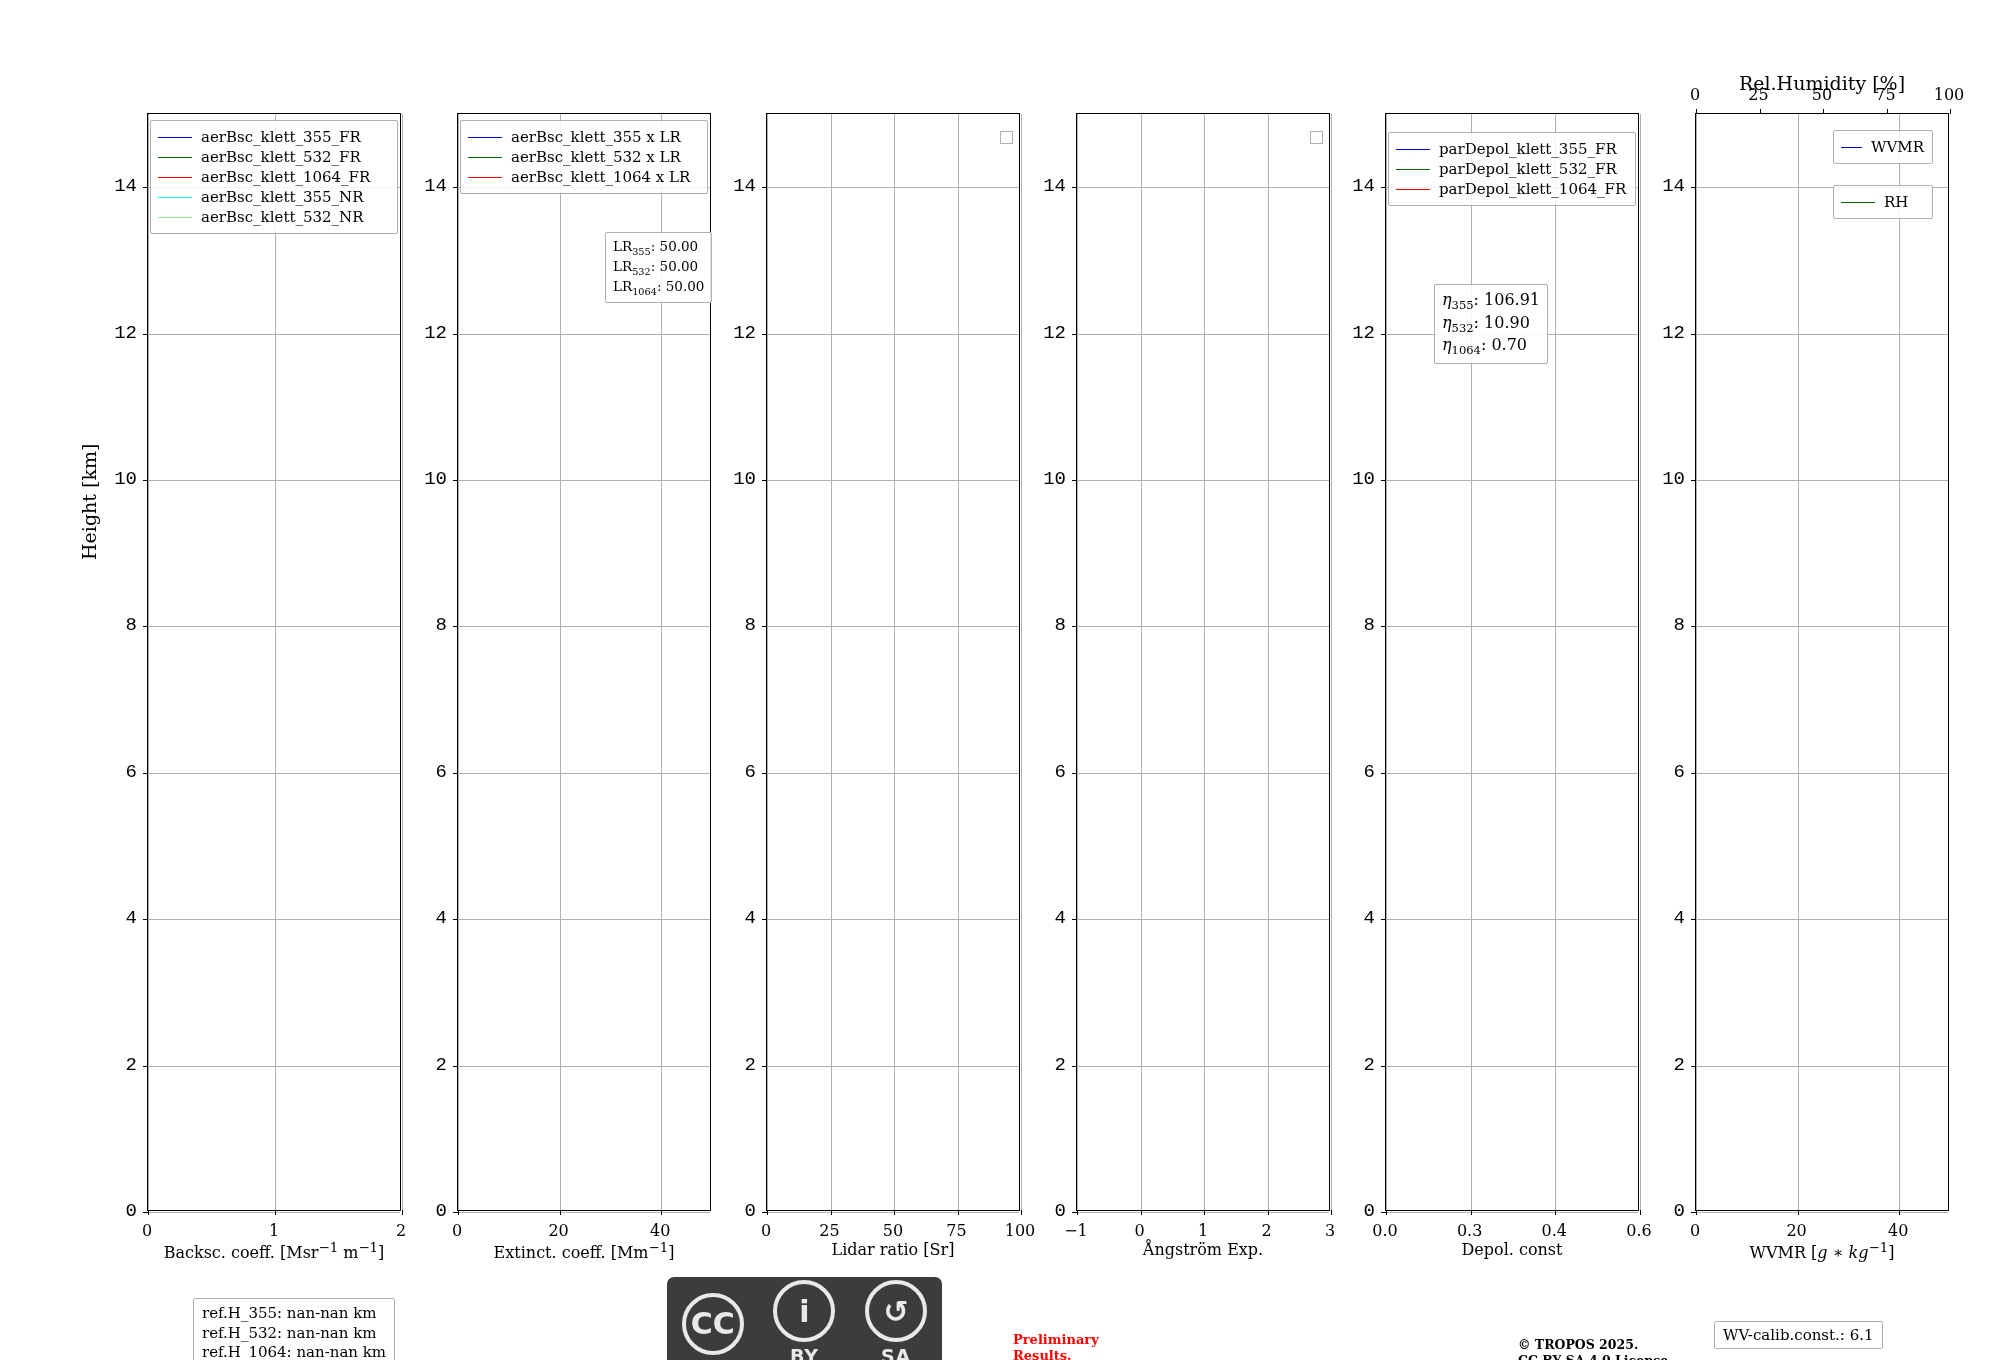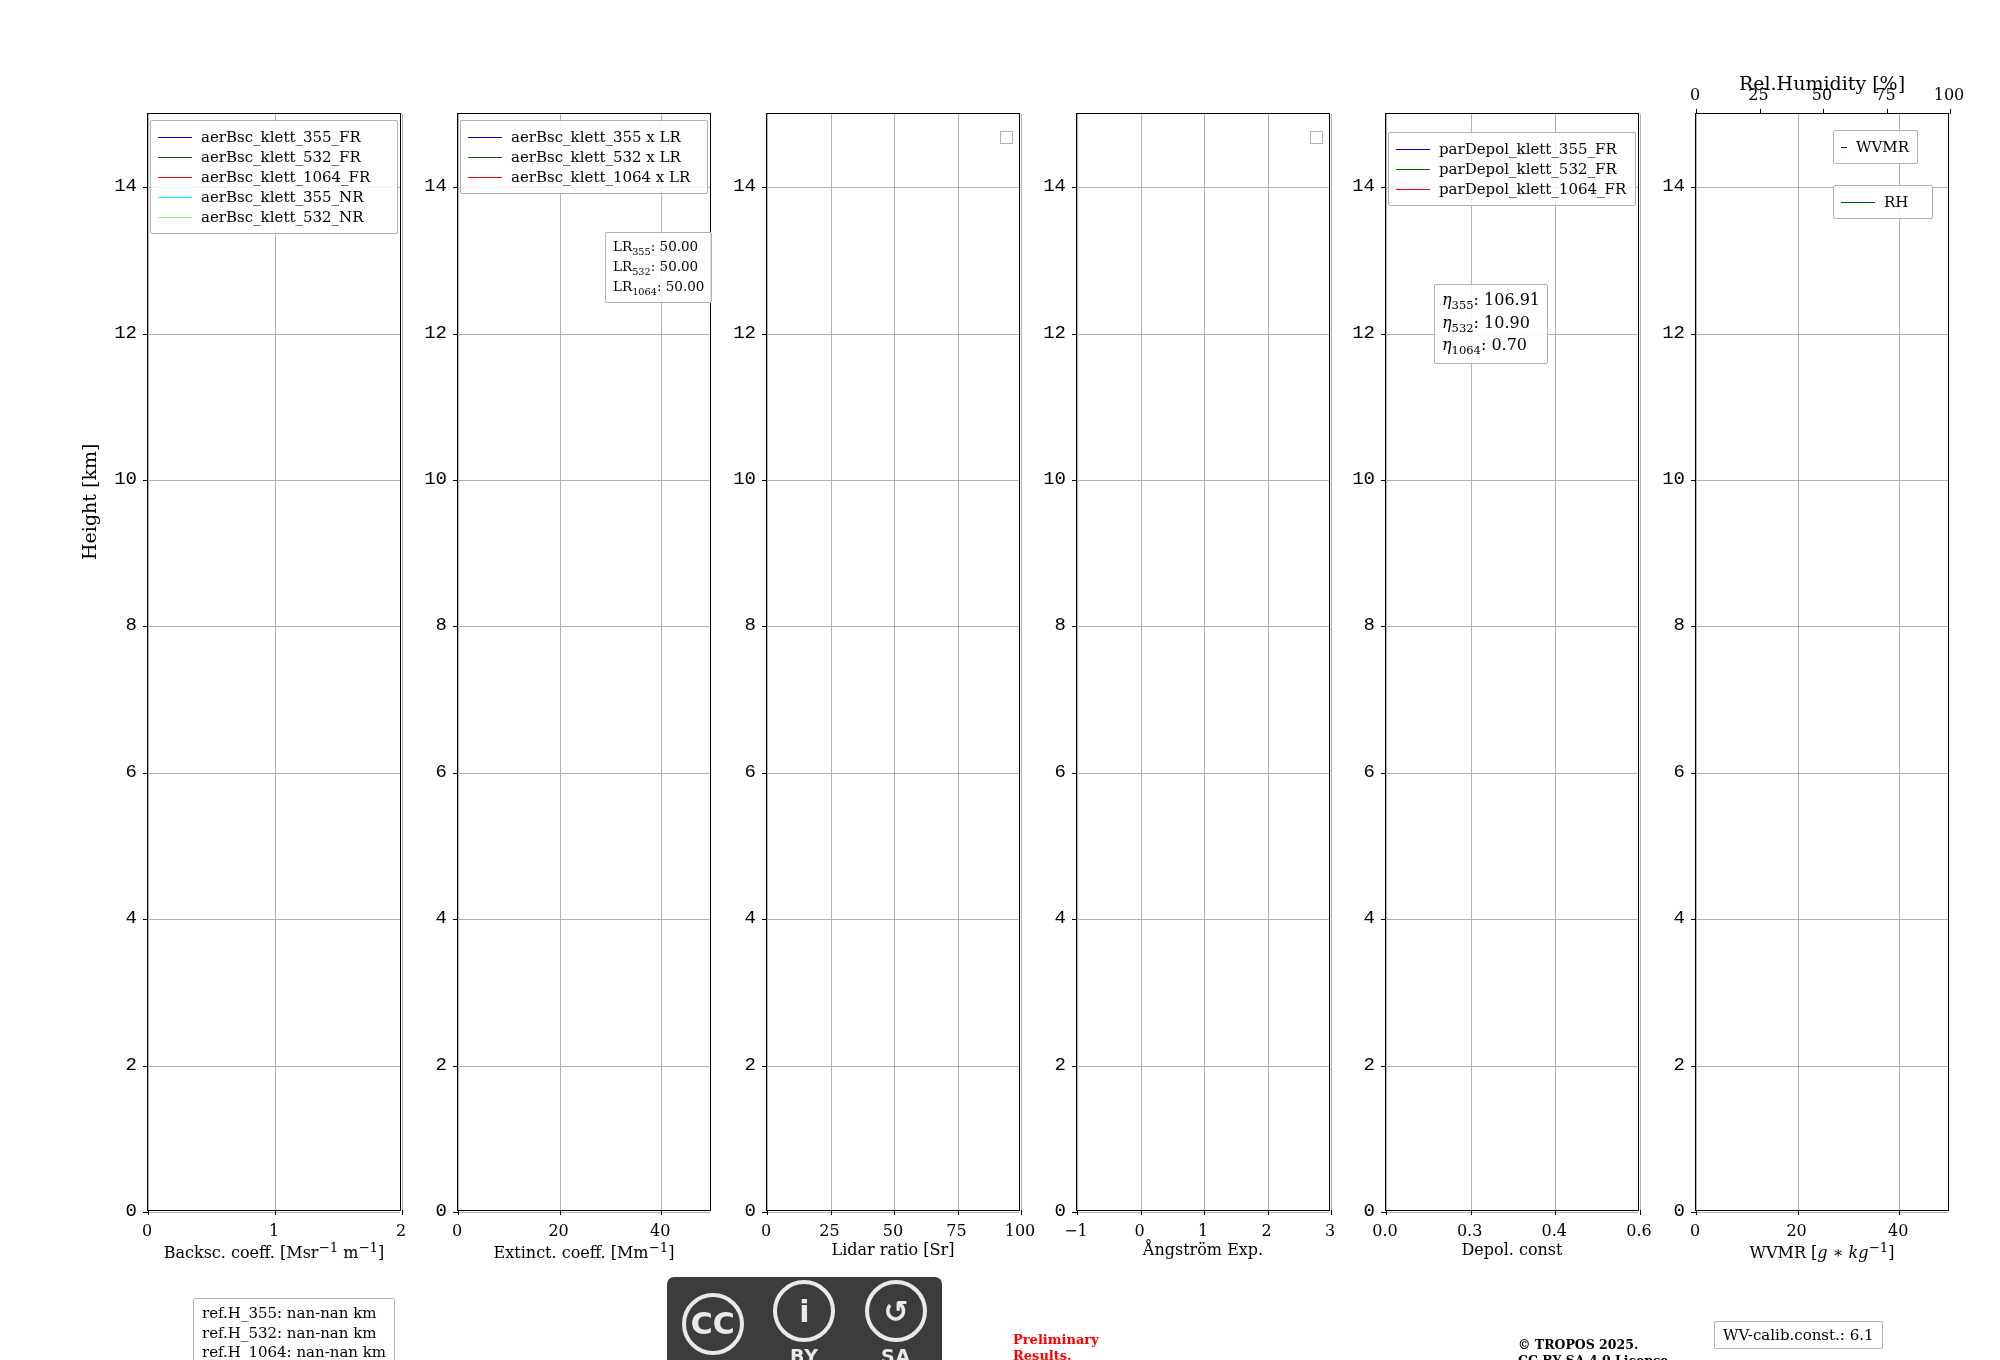--- a/index.html
+++ b/index.html
@@ -439,21 +439,21 @@
     <div class="legend-row">
       <span class="legend-line" style="border-color:#006400"></span>
       <span>parDepol_klett_532_FR</span>
     </div>
     <div class="legend-row">
       <span class="legend-line" style="border-color:#ff0000"></span>
       <span>parDepol_klett_1064_FR</span>
     </div>
   </div>
 
-  <div class="legend" style="left:1833px; top:130px; width:85px;">
+  <div class="legend" style="left:1833px; top:130px; width:100px;">
     <div class="legend-row">
       <span class="legend-line" style="border-color:#0000cd"></span>
       <span>WVMR</span>
     </div>
   </div>
   <div class="legend" style="left:1833px; top:185px; width:100px;">
     <div class="legend-row">
       <span class="legend-line" style="border-color:#006400"></span>
       <span>RH</span>
     </div>

